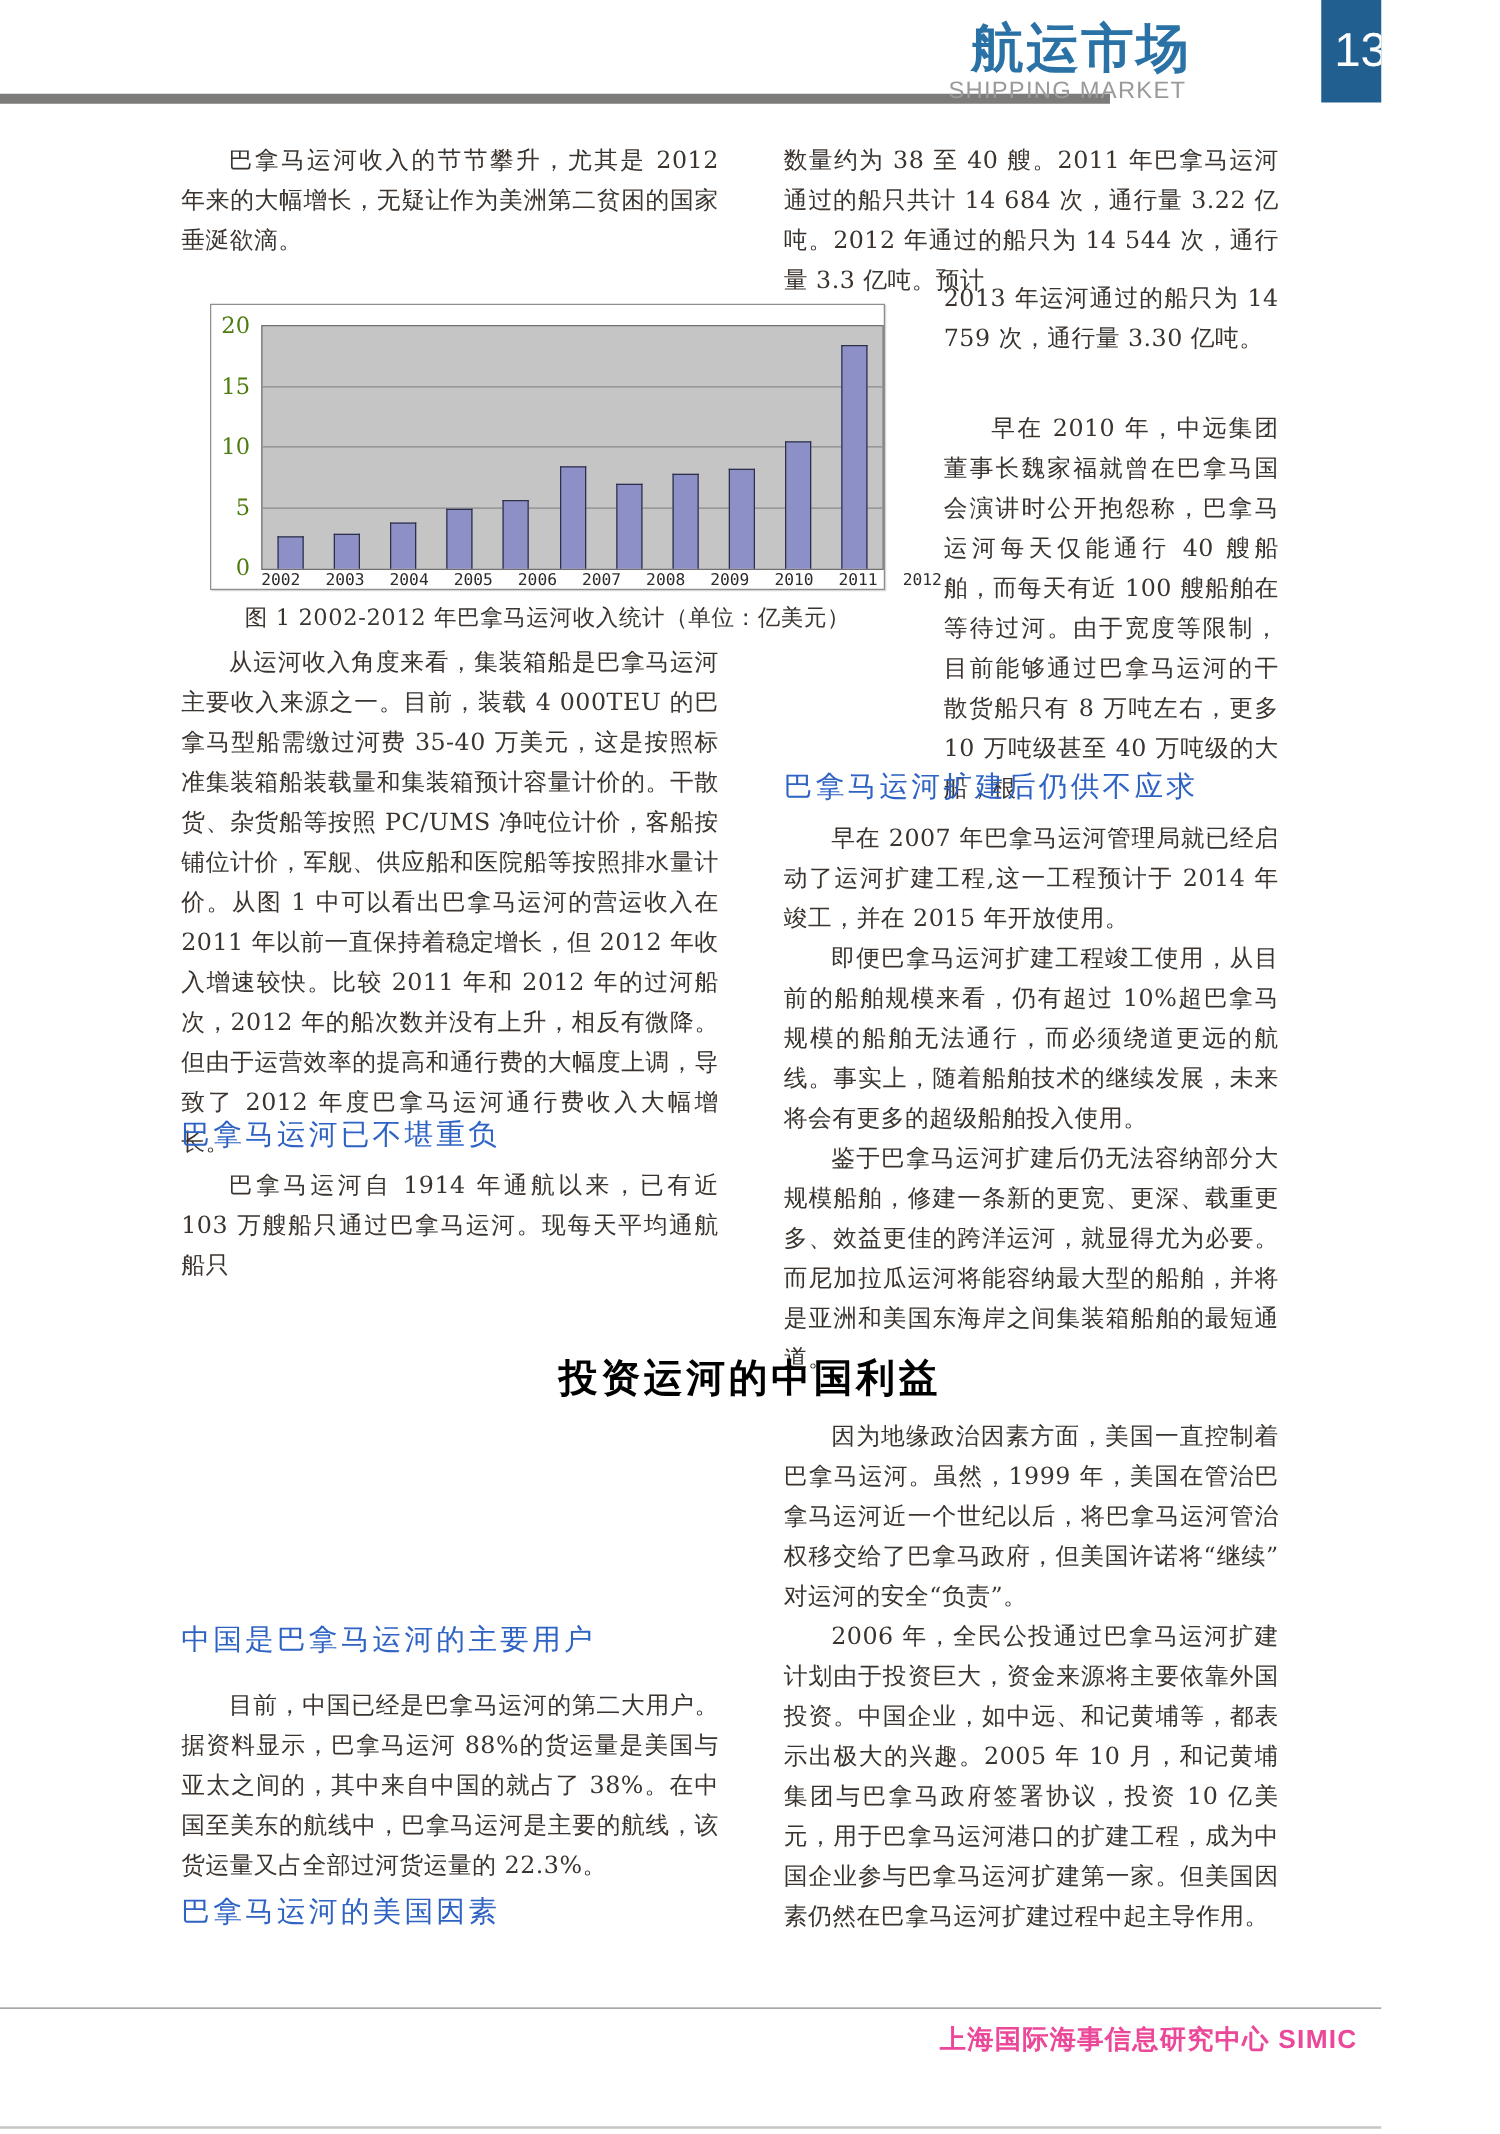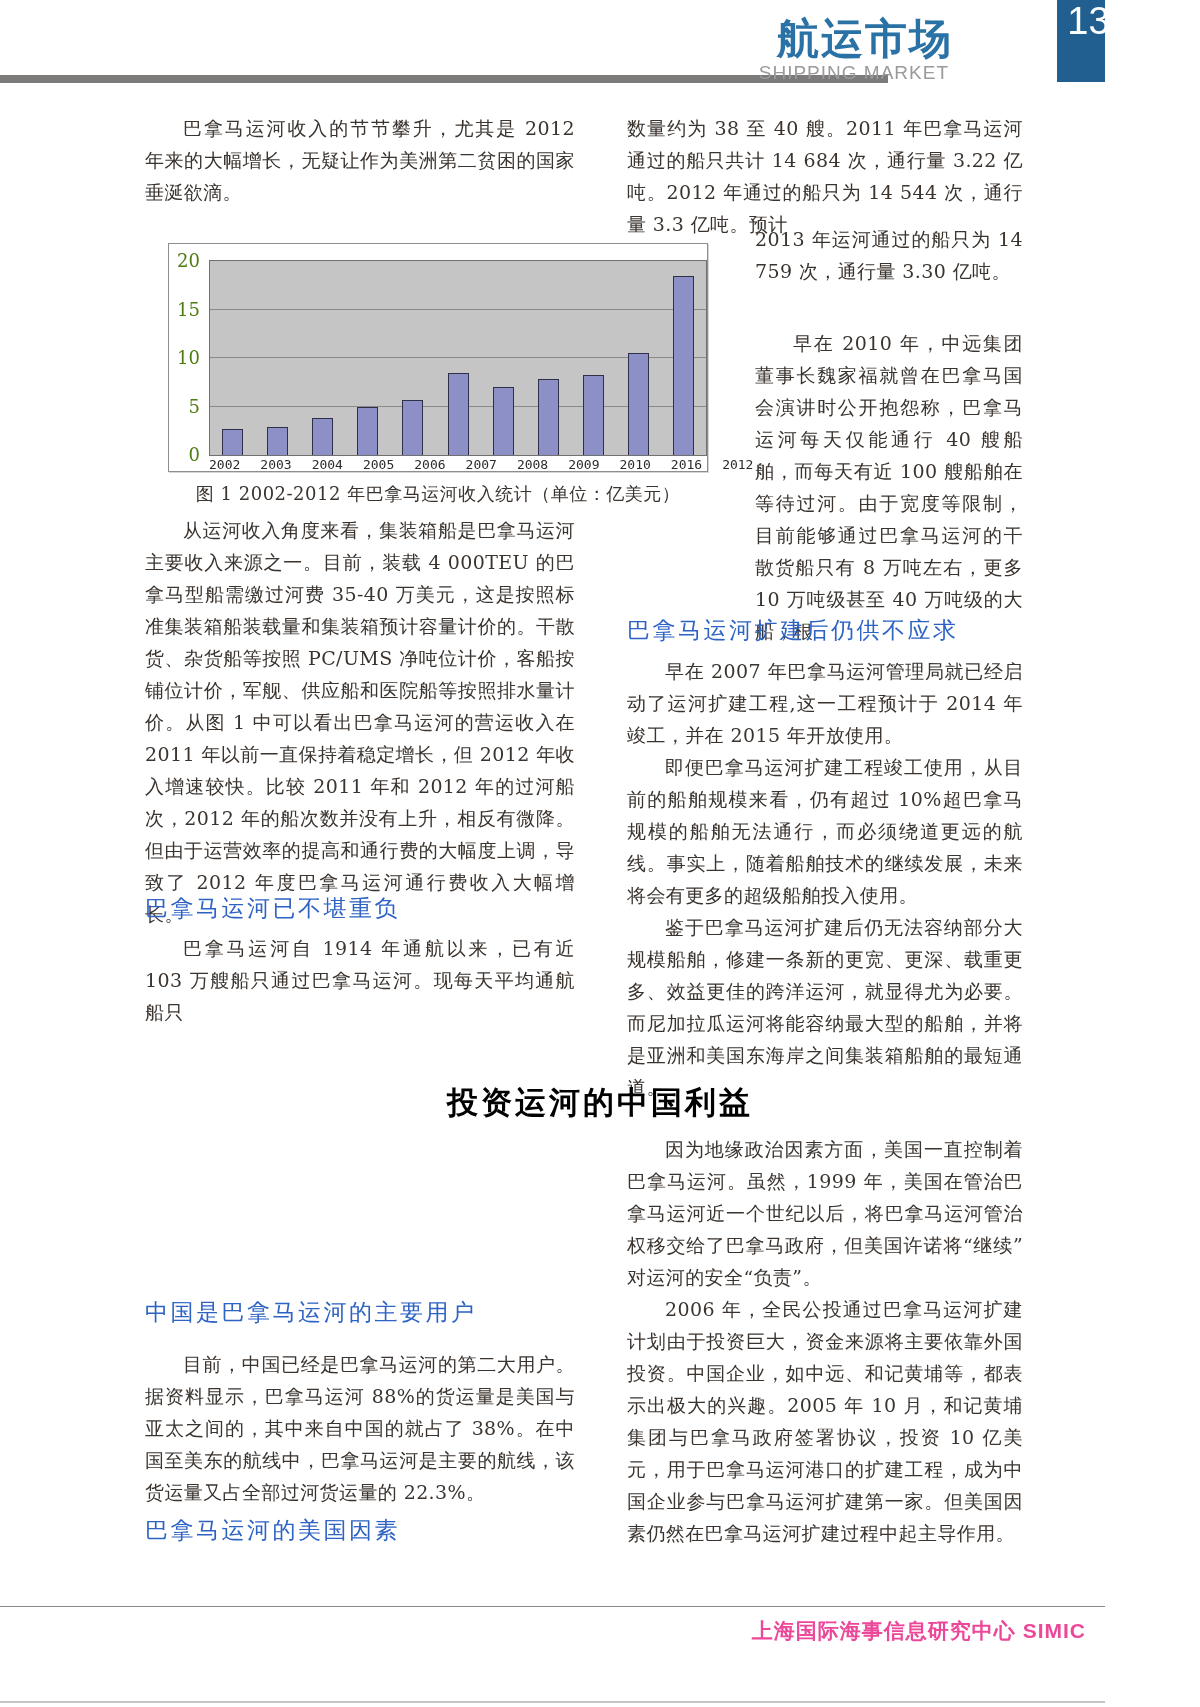--- a/index.html
+++ b/index.html
@@ -6,21 +6,21 @@
   .page{position:relative;width:1105px;height:1707px;background:#ffffff;overflow:hidden;
         font-family:"DejaVu Serif","Liberation Serif",serif;color:#3a332e;}
 
   
   .hdr-rule{position:absolute;left:0;top:75px;width:888px;height:8px;background:#7d7a7a;}
   .hdr-zh{position:absolute;top:16px;right:152px;font-family:"Liberation Sans",sans-serif;
           font-weight:bold;font-size:42px;line-height:46px;color:#2a72a5;letter-spacing:2px;white-space:nowrap;}
   .hdr-en{position:absolute;top:62px;right:156px;font-family:"Liberation Sans",sans-serif;
           font-size:19px;color:#9a9a9a;letter-spacing:1px;white-space:nowrap;}
   .badge{position:absolute;left:1057px;top:0;width:63px;height:82px;background:#205f90;
-         display:flex;justify-content:center;}
+         display:flex;align-items:center;justify-content:center;}
   .badge span{font-family:"Liberation Sans",sans-serif;font-size:38px;color:#ffffff;}
 
   
   .txt{position:absolute;font-size:19px;line-height:32px;text-align:justify;letter-spacing:0.4px;}
   .ind{text-indent:2em;}
   .bluehead{position:absolute;font-size:23px;line-height:30px;font-weight:normal;color:#2e63c4;
             letter-spacing:2.5px;white-space:nowrap;}
   .orangehead{position:absolute;left:0;top:1082px;width:1200px;text-align:center;
               font-family:"Liberation Sans",sans-serif;font-weight:bold;font-size:31px;
               color:#000000;letter-spacing:3px;}
@@ -119,21 +119,21 @@
     <div class="fig-x">
         <div class="xtick">2002</div>
         <div class="xtick">2003</div>
         <div class="xtick">2004</div>
         <div class="xtick">2005</div>
         <div class="xtick">2006</div>
         <div class="xtick">2007</div>
         <div class="xtick">2008</div>
         <div class="xtick">2009</div>
         <div class="xtick">2010</div>
-        <div class="xtick">2016</div>
+        <div class="xtick">2011</div>
         <div class="xtick">2012</div>
       </div>
   </div>
   <div class="fig-cap">图 1  2002-2012 年巴拿马运河收入统计（单位：亿美元）</div>
 
   <div class="txt ind colL" style="top:514px;">从运河收入角度来看，集装箱船是巴拿马运河主要收入来源之一。目前，装载 4 000TEU 的巴拿马型船需缴过河费 35-40 万美元，这是按照标准集装箱船装载量和集装箱预计容量计价的。干散货、杂货船等按照 PC/UMS 净吨位计价，客船按铺位计价，军舰、供应船和医院船等按照排水量计价。从图 1 中可以看出巴拿马运河的营运收入在 2011 年以前一直保持着稳定增长，但 2012 年收入增速较快。比较 2011 年和 2012 年的过河船次，2012 年的船次数并没有上升，相反有微降。但由于运营效率的提高和通行费的大幅度上调，导致了 2012 年度巴拿马运河通行费收入大幅增长。</div>
   <div class="bluehead colL" style="top:893px;">巴拿马运河已不堪重负</div>
   <div class="txt ind colL" style="top:932px;">巴拿马运河自 1914 年通航以来，已有近 103 万艘船只通过巴拿马运河。现每天平均通航船只</div>
 
   <div class="txt colR" style="top:112px;">数量约为 38 至 40 艘。2011 年巴拿马运河通过的船只共计 14 684 次，通行量 3.22 亿吨。2012 年通过的船只为 14 544 次，通行量 3.3 亿吨。预计</div>

